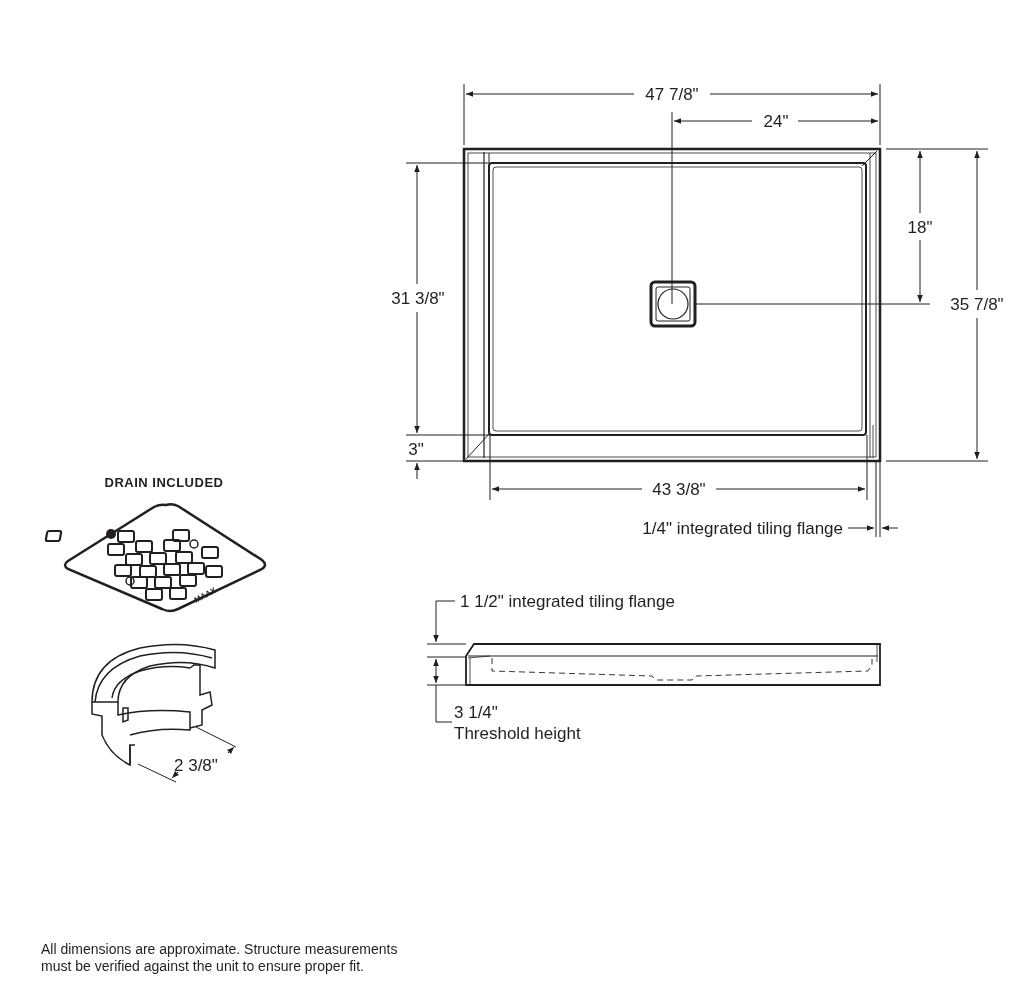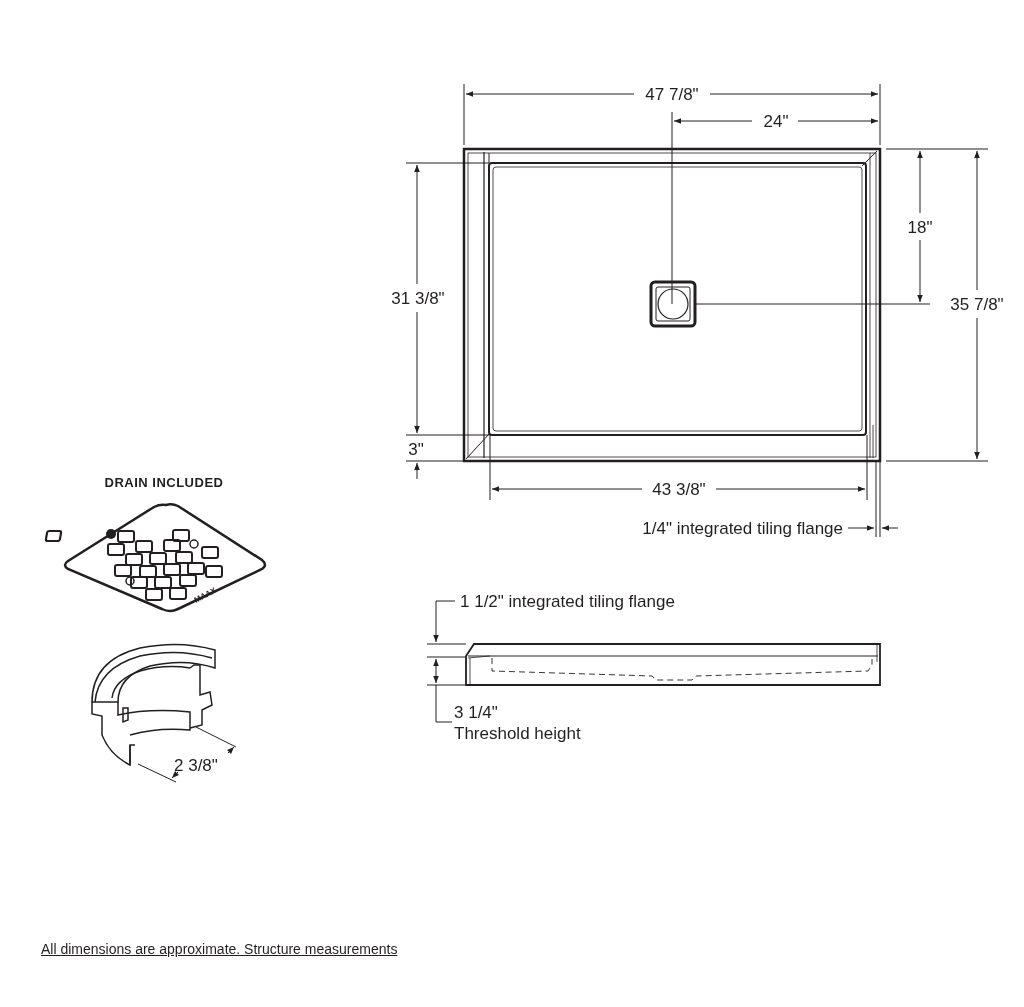--- a/index.html
+++ b/index.html
@@ -1,21 +1,21 @@
 <!DOCTYPE html>
 <html><head>
 <meta charset="utf-8">
 <style>
   html, body { margin: 0; padding: 0; background: #ffffff; }
   body { width: 1024px; height: 1007px; position: relative; overflow: hidden;
          font-family: "Liberation Sans", sans-serif; color: #231f20; }
   svg.drawing { position: absolute; left: 0; top: 0; }
   .dim-text { font-family: "Liberation Sans", sans-serif; font-size: 17px; fill: #231f20; }
   .bold-text { font-family: "Liberation Sans", sans-serif; font-size: 13px; font-weight: bold; fill: #231f20; letter-spacing: 0.5px; }
-  .note { position: absolute; left: 41px; top: 941px; font-size: 14px; line-height: 17px; color: #231f20; text-decoration: underline; }
+  .note { position: absolute; left: 41px; top: 941px; font-size: 14px; line-height: 17px; color: #231f20; }
 </style>
 </head>
 <body>
 
 <svg class="drawing" width="1024" height="1007" viewBox="0 0 1024 1007" xmlns="http://www.w3.org/2000/svg">
   <defs>
     <marker id="arr" viewBox="0 0 10 10" refX="10" refY="5" markerWidth="9" markerHeight="7" orient="auto-start-reverse" markerUnits="userSpaceOnUse">
       <path d="M0,1 L10,5 L0,9 z" fill="#231f20"></path>
     </marker>
   </defs>
@@ -166,13 +166,14 @@
     <line x1="138" y1="764" x2="176" y2="782"></line>
     <line x1="196" y1="727" x2="236" y2="747"></line>
     <line x1="172" y1="778" x2="178" y2="772" marker-start="url(#arr)"></line>
     <line x1="228" y1="753" x2="234" y2="747" marker-end="url(#arr)"></line>
   </g>
   <text class="dim-text" x="174" y="771">2 3/8"</text>
 </svg>
 
 <div class="note">
   <div>All dimensions are approximate. Structure measurements</div>
+  <div>must be verified against the unit to ensure proper fit.</div>
 </div>
 
 </body></html>

